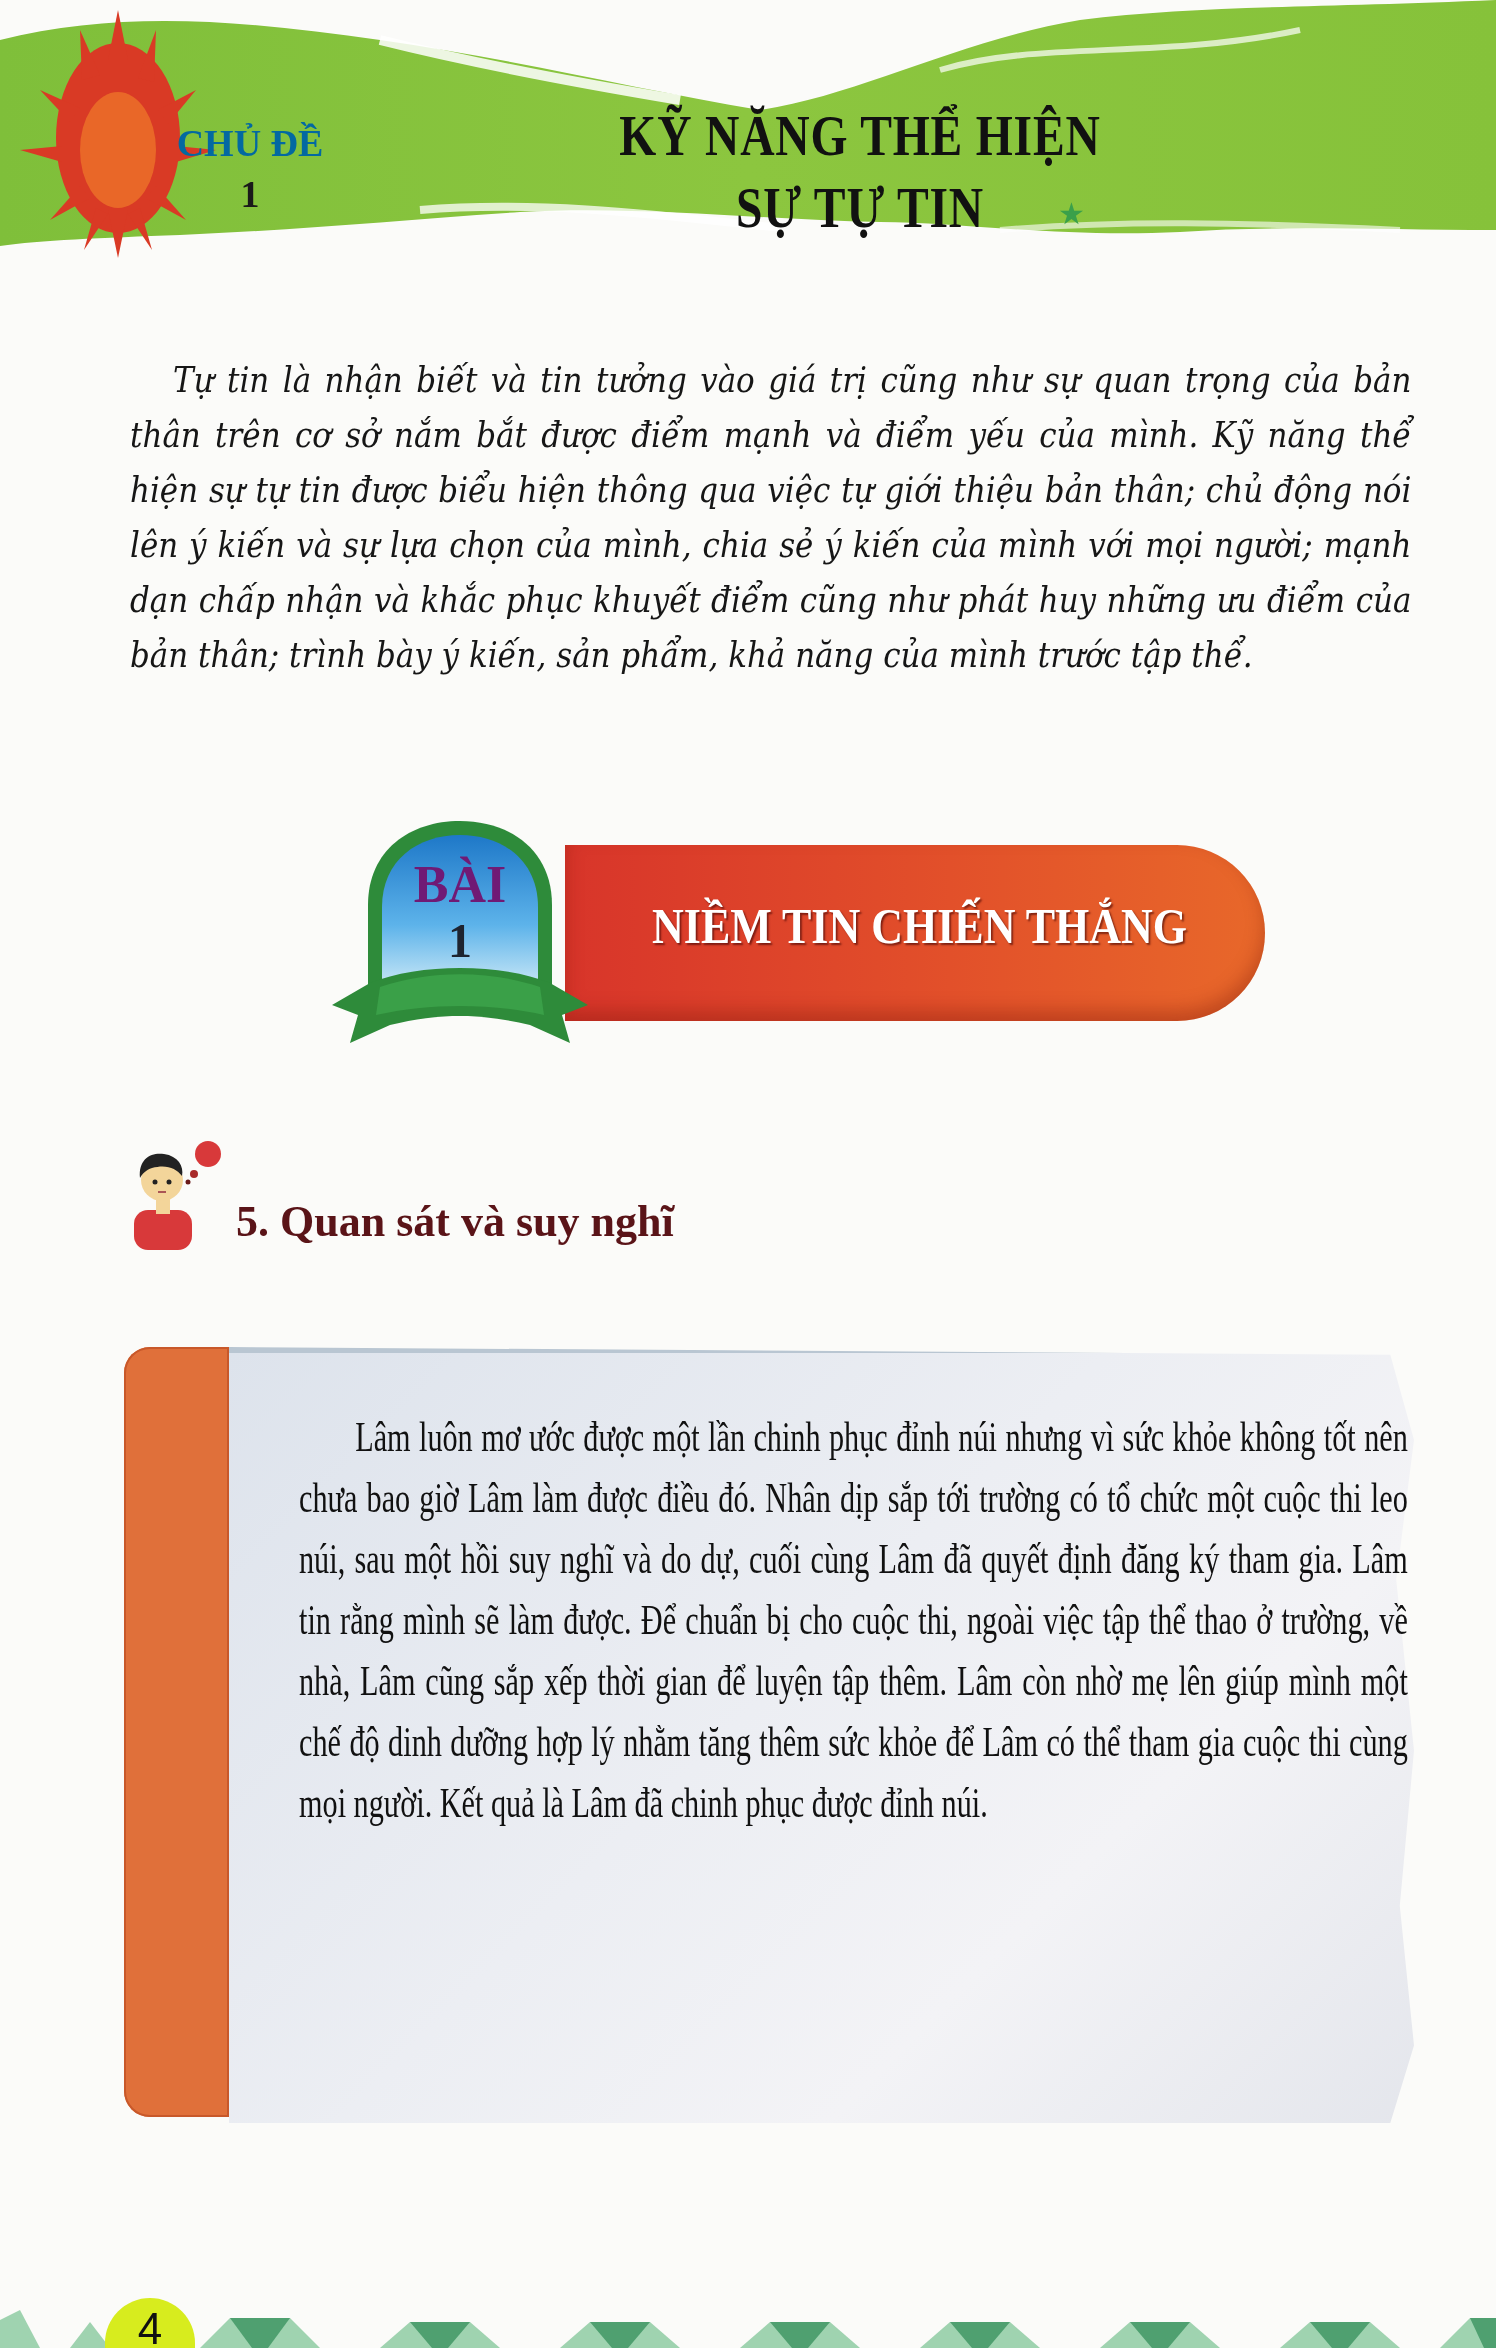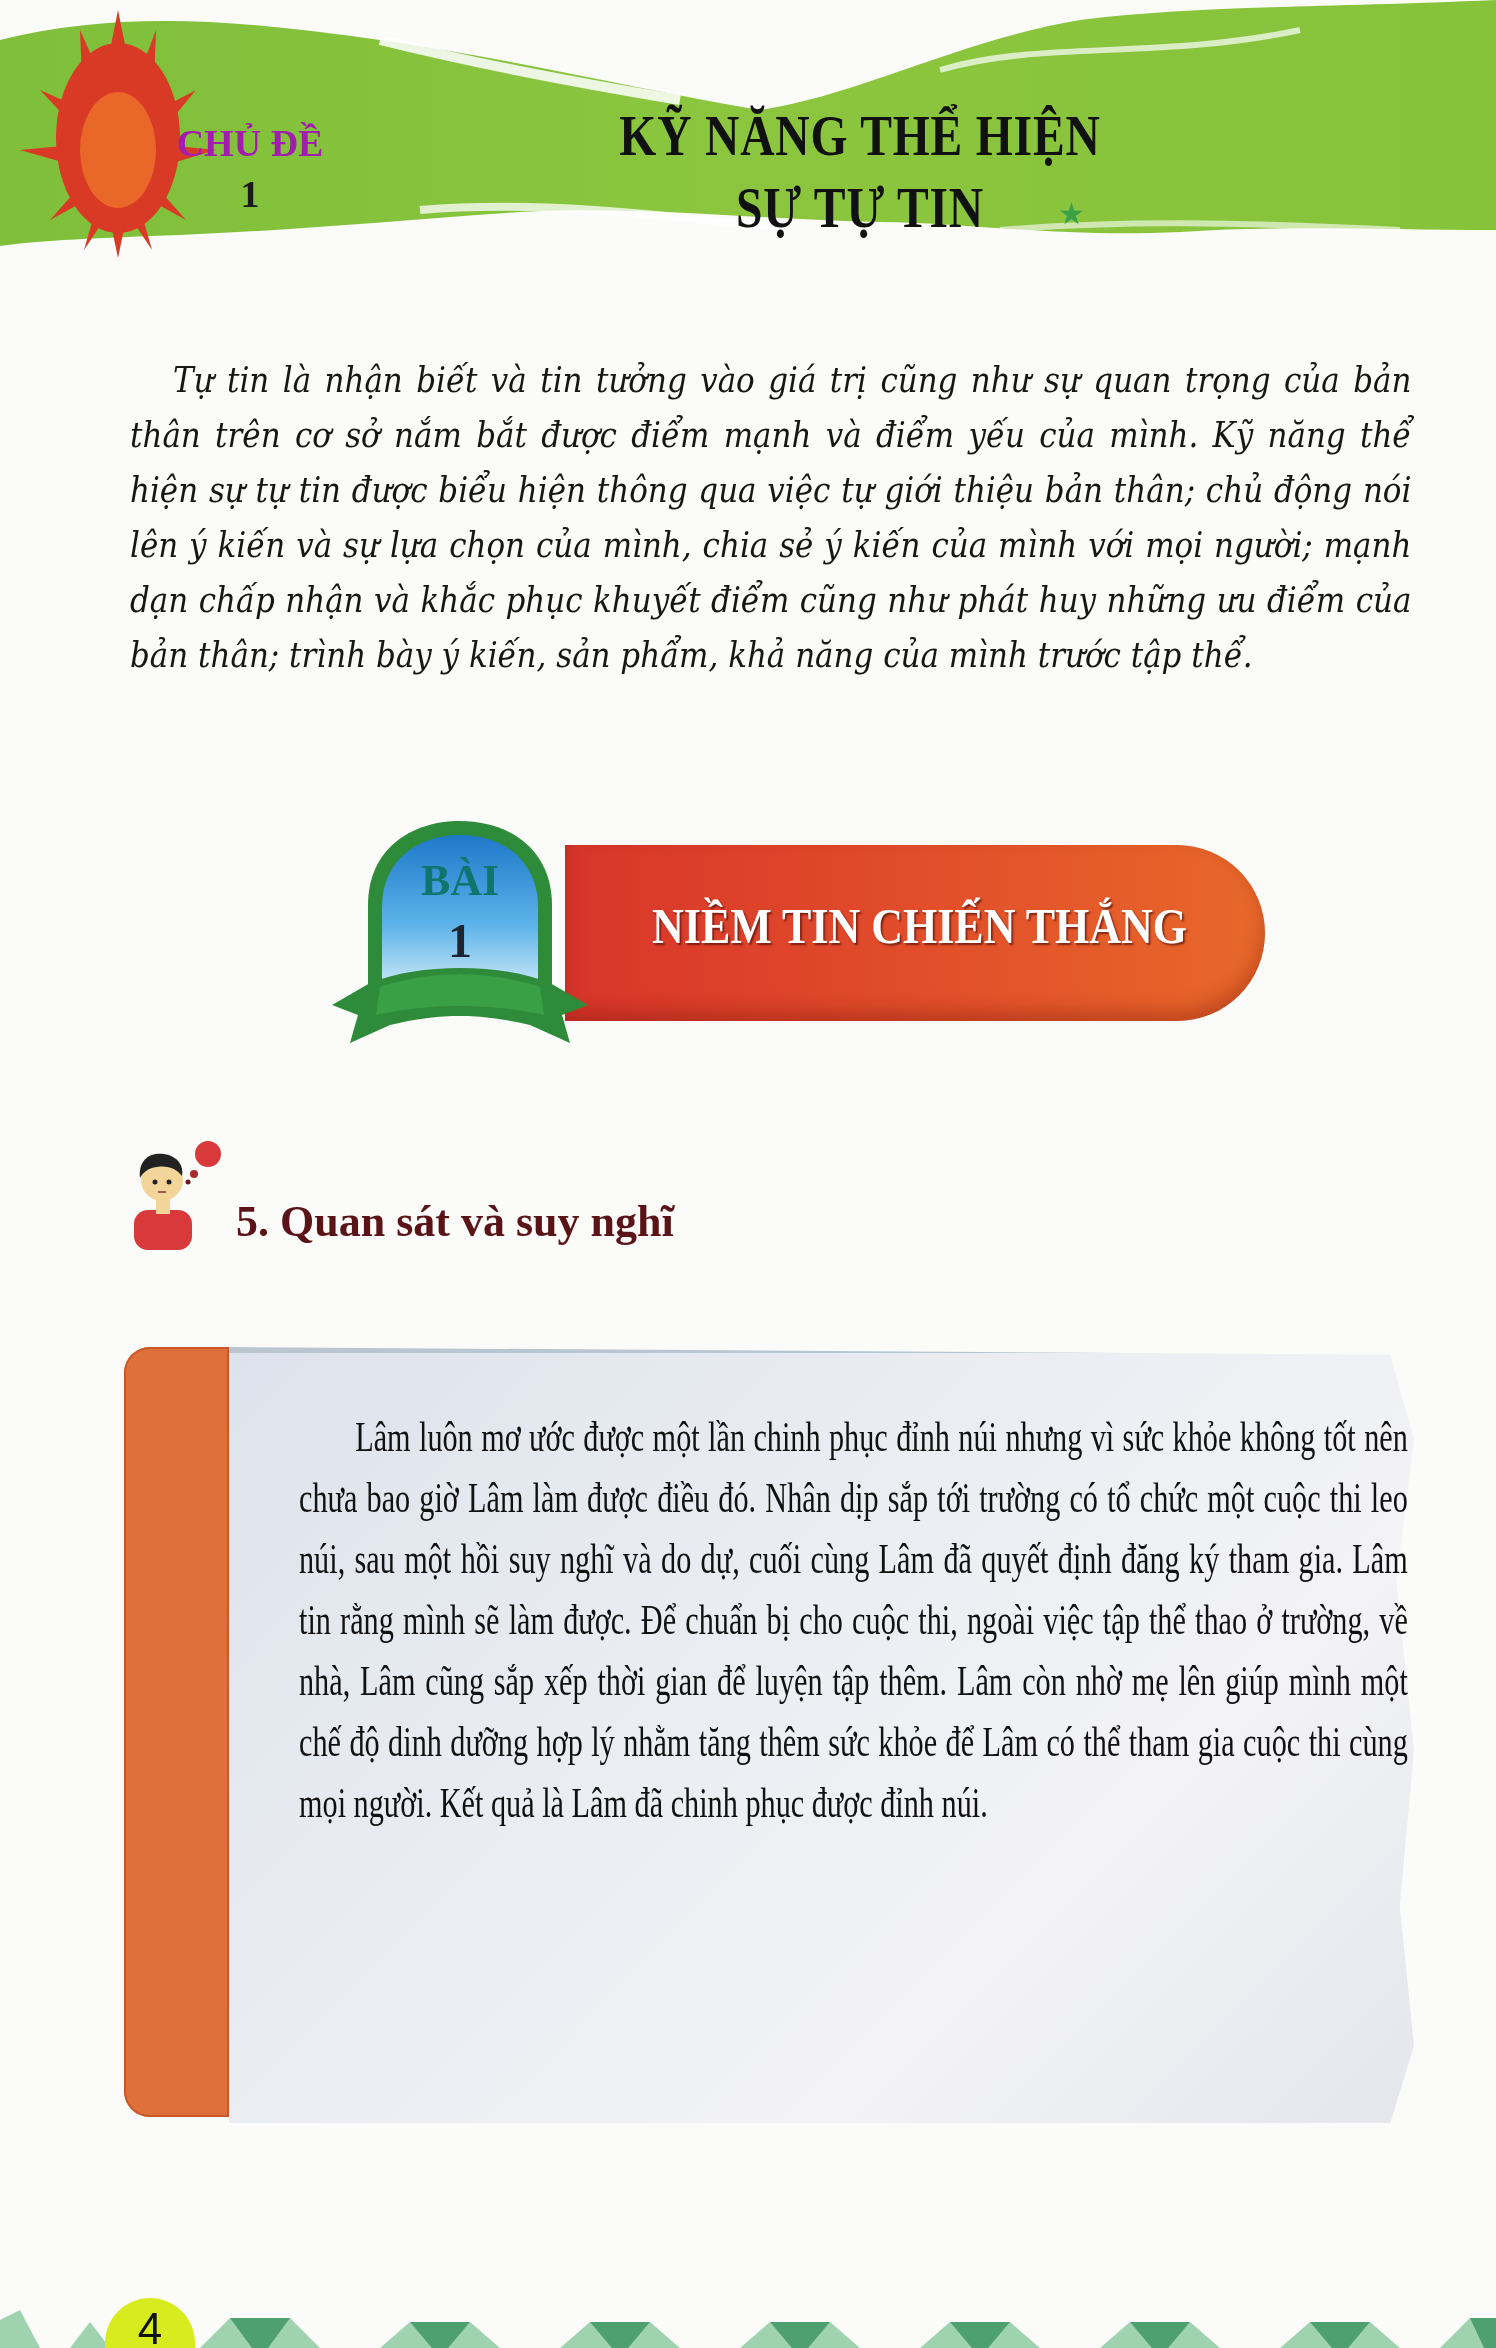--- a/index.html
+++ b/index.html
@@ -12,21 +12,21 @@
   
   .banner {
     position: absolute; left: 0; top: 0; width: 1496px; height: 300px;
   }
   .banner svg { position: absolute; left: 0; top: 0; }
   .topic-badge {
     position: absolute; left: 130px; top: 40px; width: 240px; height: 260px;
   }
   .topic-label {
     position: absolute; left: 150px; top: 118px; width: 200px; text-align: center;
-    font-weight: bold; font-size: 38px; line-height: 50px; color: #a21caf;
+    font-weight: bold; font-size: 38px; line-height: 50px; color: #0369a1;
   }
   .topic-num {
     position: absolute; left: 150px; top: 172px; width: 200px; text-align: center;
     font-weight: bold; font-size: 38px; color: #1a1a1a;
   }
   .chapter-title {
     position: absolute; left: 560px; top: 100px; width: 600px; text-align: center;
     font-family: "Liberation Serif", serif; font-weight: bold;
     font-size: 58px; line-height: 72px; color: #111;
     transform: scaleX(0.82); transform-origin: center top;
@@ -57,21 +57,21 @@
   }
   .lesson-title {
     position: absolute; left: 322px; top: 82px; width: 600px;
     color: #ffffff; font-weight: bold; font-size: 50px;
     text-shadow: 2px 2px 2px rgba(60,0,0,0.6);
     transform: scaleX(0.88); transform-origin: left top; white-space: nowrap;
   }
   .lesson-badge svg { position: absolute; left: 0; top: 0; }
   .lesson-word {
     position: absolute; left: 55px; top: 40px; width: 150px; text-align: center;
-    font-weight: bold; font-size: 44px; color: #0f766e;
+    font-weight: bold; font-size: 52px; color: #701a75;
   }
   .lesson-num {
     position: absolute; left: 55px; top: 98px; width: 150px; text-align: center;
     font-weight: bold; font-size: 48px; color: #1e2430;
   }
 
   
   .section-icon { position: absolute; left: 128px; top: 1140px; width: 100px; height: 110px; }
   .section-heading {
     position: absolute; left: 236px; top: 1196px;

